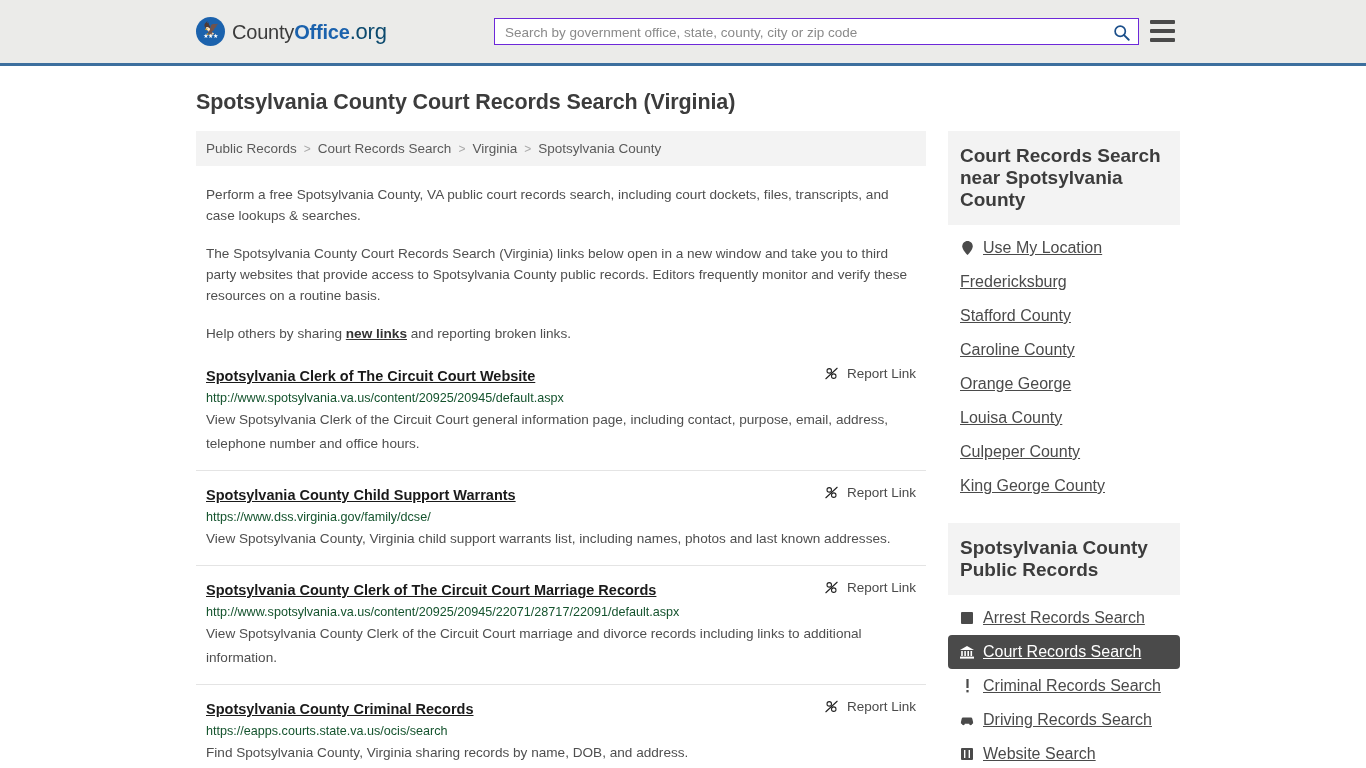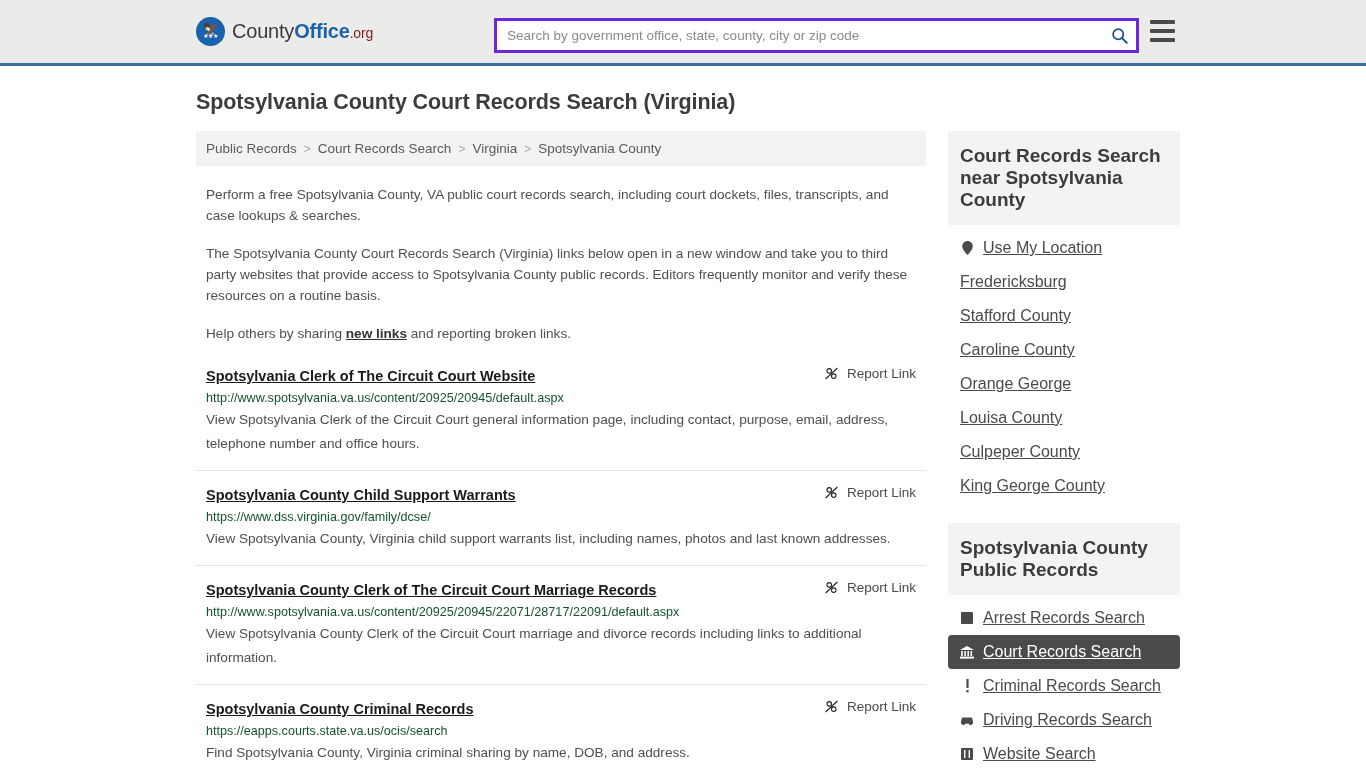--- a/index.html
+++ b/index.html
@@ -55,32 +55,32 @@
     color: #ffffff;
     letter-spacing: -0.5px;
   }
   .brand-text {
     font-size: 20px;
     letter-spacing: -0.2px;
     white-space: nowrap;
   }
   .brand-text .b1 { color: #3b3b3b; }
   .brand-text .b2 { color: #1b62ad; font-weight: bold; }
-  .brand-text .b3 { color: #7f1d1d; font-size: 14px; }
+  .brand-text .b3 { color: #0c4a6e; font-size: 22px; }
 
   .search-wrap {
     position: absolute;
     left: 494px;
     top: 18px;
     width: 645px;
-    height: 35px;
-    display: flex;
-    align-items: center;
+    height: 27px;
+    display: flex;
+    align-items: flex-start;
     background: #ffffff;
-    border: 3px solid #6d28d9;
+    border: 1px solid #6d28d9;
   }
   .search-input {
     flex: 1;
     border: none;
     outline: none;
     height: 27px;
     padding: 0 10px;
     font-family: "Liberation Sans", sans-serif;
     font-size: 13.5px;
     color: #333;
@@ -372,21 +372,21 @@
             <span class="report-link">
               <svg class="broken-link-icon" width="15" height="15" viewBox="0 0 20 20">
                 <path d="M7 3.5 A3 3 0 0 1 7 9.5 A3 3 0 0 1 7 3.5 Z" fill="none" stroke="#222" stroke-width="1.4"></path>
                 <path d="M13 10.5 A3 3 0 0 1 13 16.5 A3 3 0 0 1 13 10.5 Z" fill="none" stroke="#222" stroke-width="1.4"></path>
                 <line x1="2.5" y1="17" x2="17.5" y2="3" stroke="#222" stroke-width="1.5" stroke-linecap="round"></line>
               </svg>
               <span class="label">Report Link</span>
             </span>
           </div>
           <div class="result-url">https://eapps.courts.state.va.us/ocis/search</div>
-          <div class="result-desc">Find Spotsylvania County, Virginia criminal sharing by name, DOB, and address.</div>
+          <div class="result-desc">Find Spotsylvania County, Virginia sharing records by name, DOB, and address.</div>
         </div>
 
       </div>
     </div>
 
     <aside class="col-side">
 
       <div class="side-box">
         <div class="side-head">Court Records Search near Spotsylvania County</div>
         <div class="side-list">

